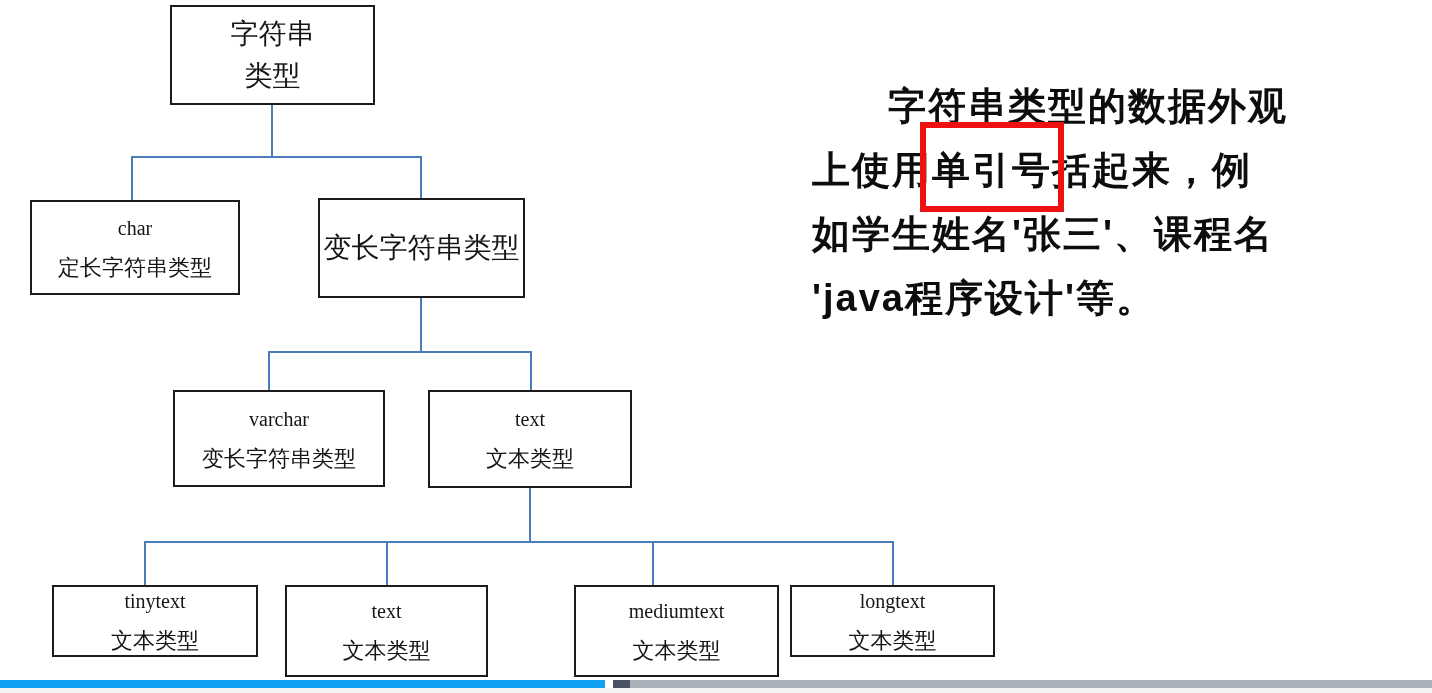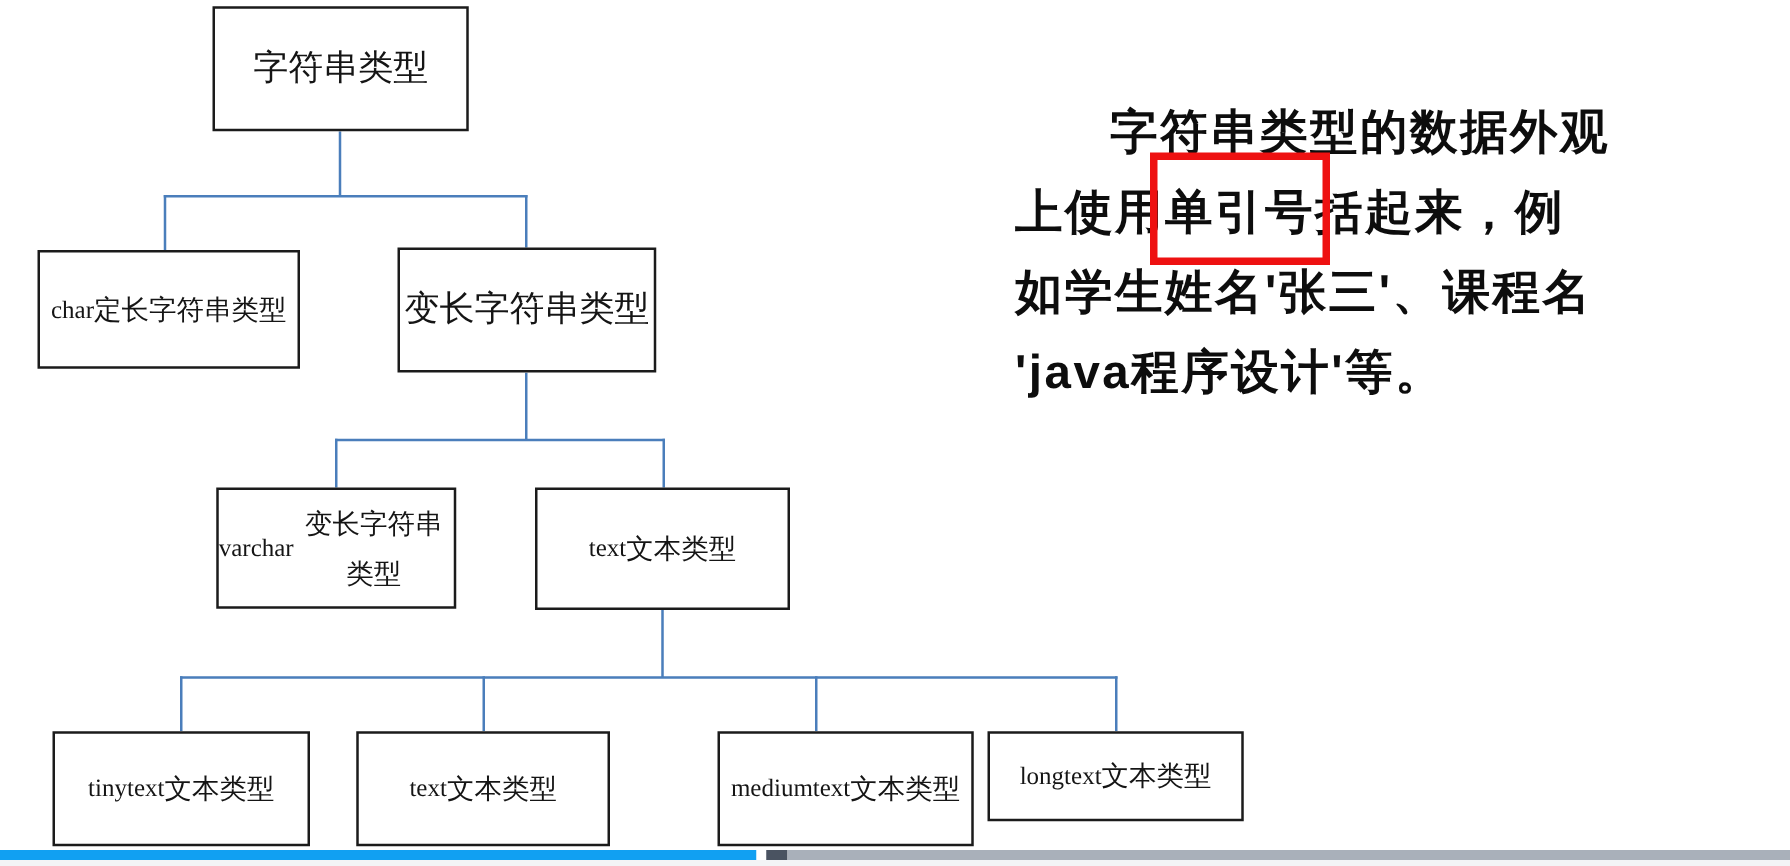--- a/index.html
+++ b/index.html
@@ -3,21 +3,21 @@
 <meta charset="utf-8">
 <style>
   html,body { margin:0; padding:0; background:#fff; }
   #canvas {
     position:relative; width:1432px; height:693px; background:#ffffff;
     overflow:hidden; font-family:"Liberation Serif", serif;
   }
   
   .node {
     position:absolute; background:#ffffff; border:2px solid var(--box-border,#1b1b1b);
-    display:flex; flex-direction:row; align-items:center; justify-content:center;
+    display:flex; flex-direction:column; align-items:center; justify-content:center;
     text-align:center; color:#151515; box-sizing:border-box;
   }
   .node .en { display:block; font-size:20px; line-height:40px; }
   .node .cn { display:block; font-size:22px; line-height:40px; }
   .node .cn-big { display:block; font-size:28px; line-height:42px; }
   
   .cline { position:absolute; background:var(--connector,#4a7ebb); }
   
   .para {
     position:absolute; left:812px; top:74px; width:620px;
@@ -66,31 +66,31 @@
 
   <div class="node" style="left:30px;top:200px;width:210px;height:95px">
     <span class="en">char</span>
     <span class="cn">定长字符串类型</span>
   </div>
 
   <div class="node" style="left:318px;top:198px;width:207px;height:100px">
     <span class="cn-big">变长字符串类型</span>
   </div>
 
-  <div class="node" style="left:173px;top:390px;width:192px;height:97px">
+  <div class="node" style="left:173px;top:390px;width:212px;height:97px">
     <span class="en">varchar</span>
     <span class="cn">变长字符串类型</span>
   </div>
 
   <div class="node" style="left:428px;top:390px;width:204px;height:98px">
     <span class="en">text</span>
     <span class="cn">文本类型</span>
   </div>
 
-  <div class="node" style="left:42px;top:585px;width:206px;height:92px">
+  <div class="node" style="left:52px;top:585px;width:206px;height:72px">
     <span class="en">tinytext</span>
     <span class="cn">文本类型</span>
   </div>
 
   <div class="node" style="left:285px;top:585px;width:203px;height:92px">
     <span class="en">text</span>
     <span class="cn">文本类型</span>
   </div>
 
   <div class="node" style="left:574px;top:585px;width:205px;height:92px">

